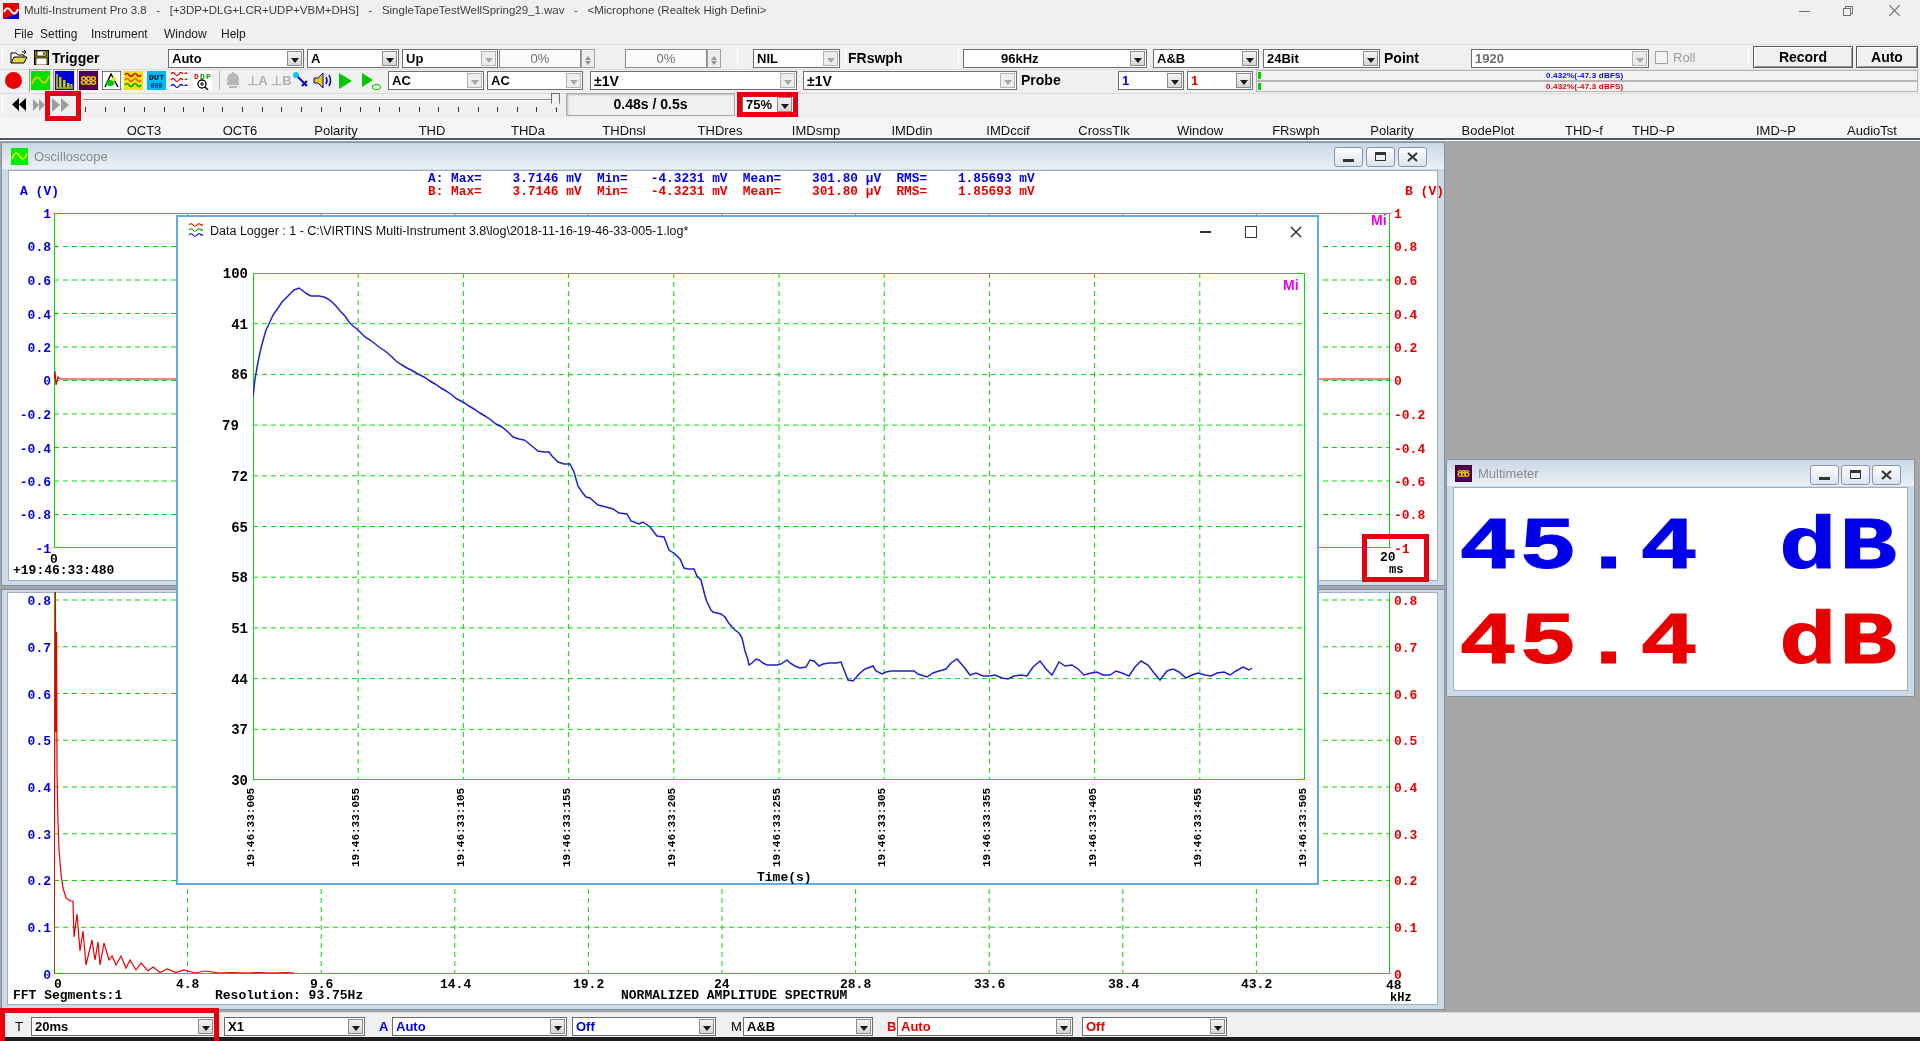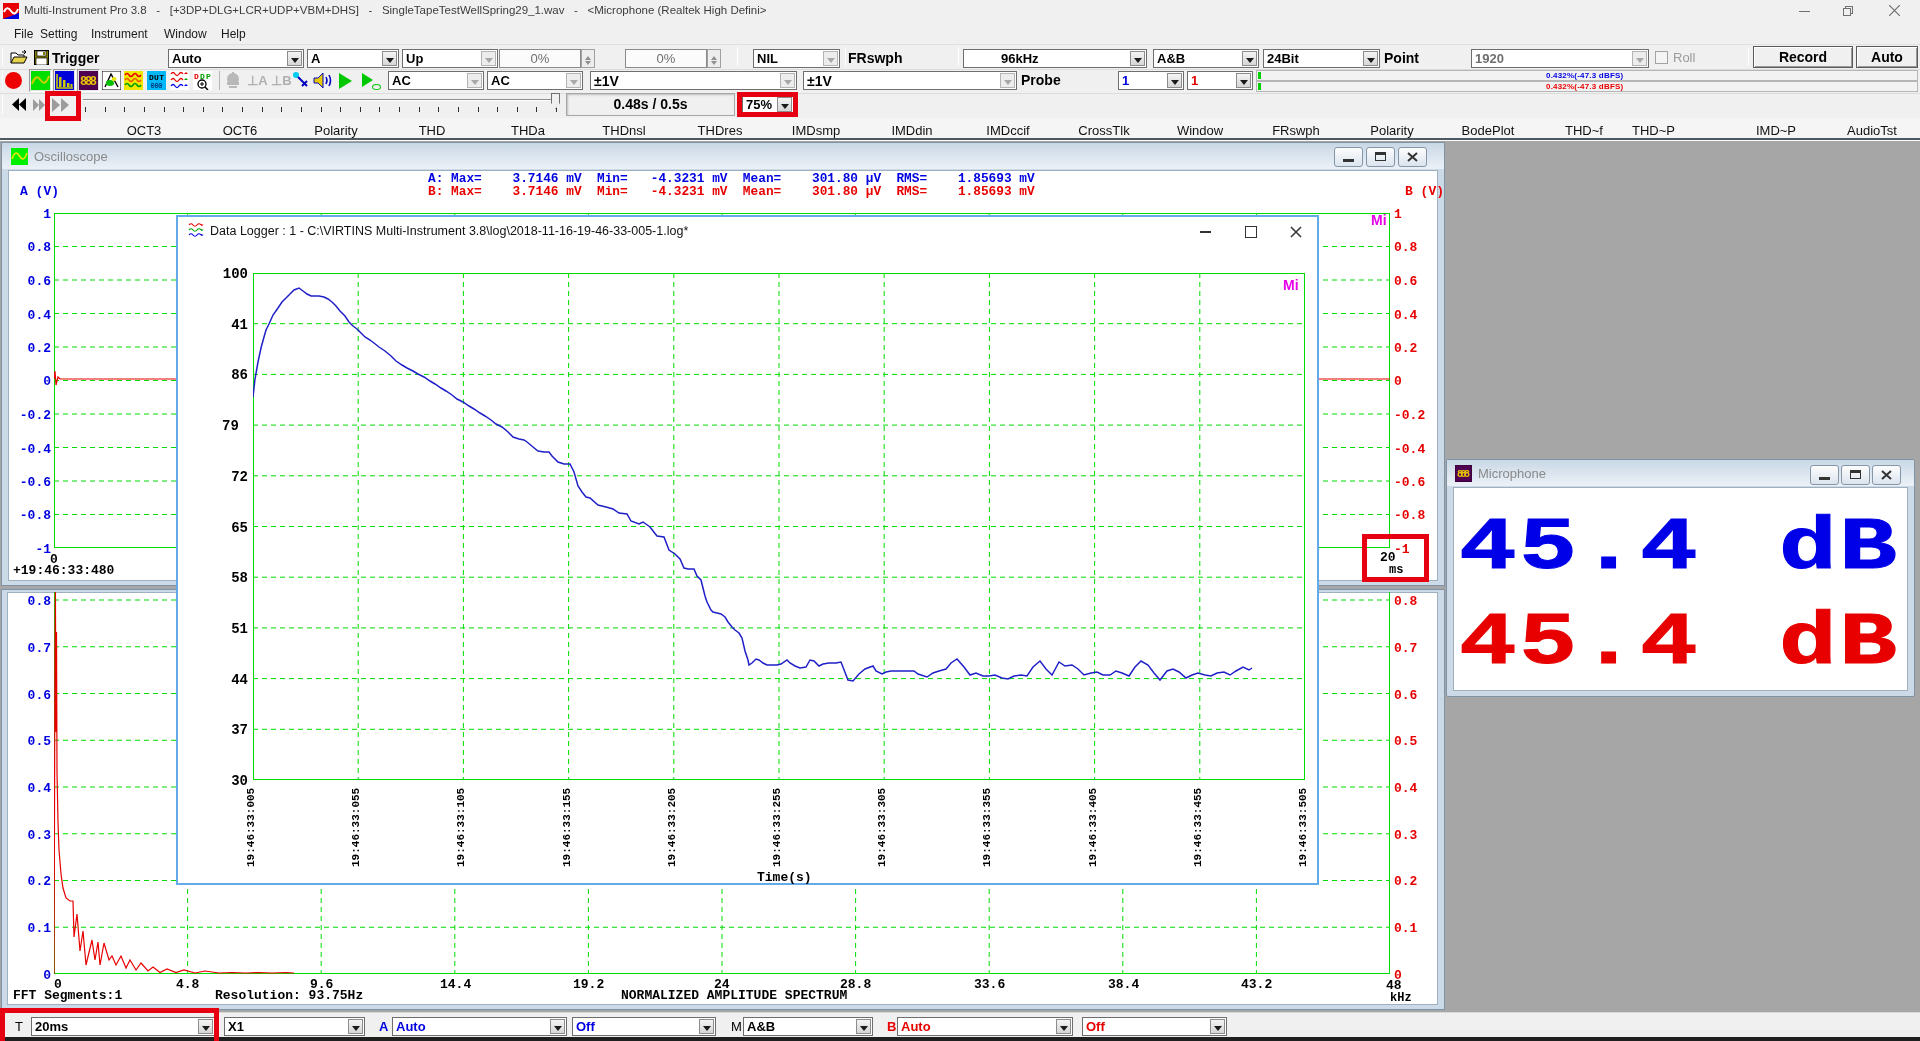--- a/index.html
+++ b/index.html
@@ -424,21 +424,21 @@
 <div class="a" style="left:1390px;top:991px;font-family:'Liberation Mono',monospace;font-size:12px;font-weight:bold;color:#000;white-space:pre;z-index:2;">kHz</div>
 <div class="a" style="left:13px;top:988px;font-family:'Liberation Mono',monospace;font-size:13px;font-weight:bold;color:#000;white-space:pre;z-index:2;">FFT Segments:1</div>
 <div class="a" style="left:215px;top:988px;font-family:'Liberation Mono',monospace;font-size:13px;font-weight:bold;color:#000;white-space:pre;z-index:2;">Resolution: 93.75Hz</div>
 <div class="a" style="left:621px;top:988px;font-family:'Liberation Mono',monospace;font-size:13px;font-weight:bold;color:#000;white-space:pre;z-index:2;">NORMALIZED AMPLITUDE SPECTRUM</div>
 <div class="a" style="left:1446px;top:459px;width:469px;height:238px;background:#ccdae8;border:1px solid #7f93a6;border-radius:2px;z-index:3;"></div>
 <div class="a" style="left:1447px;top:460px;width:467px;height:26px;background:linear-gradient(180deg,#c9d8e6,#ecf1f7);z-index:3;"></div>
 <svg class="a" style="left:1455px;top:465px;z-index:3" width="17" height="17" viewBox="0 0 17 17">
 <rect width="17" height="17" fill="#500050" stroke="#300030"></rect>
     <text x="8.5" y="12" font-family="Liberation Mono" font-size="10" font-weight="bold" fill="#e8c800" text-anchor="middle" textLength="13">888</text>
   </svg>
-<div class="a" style="left:1478px;top:466px;font-family:'Liberation Sans',sans-serif;font-size:13px;font-weight:normal;color:#8a8a8a;white-space:pre;z-index:3;">Microphone</div>
+<div class="a" style="left:1478px;top:466px;font-family:'Liberation Sans',sans-serif;font-size:13px;font-weight:normal;color:#8a8a8a;white-space:pre;z-index:3;">Multimeter</div>
 <div class="a" style="left:1810px;top:465px;width:29px;height:20px;background:linear-gradient(180deg,#fdfdfd,#dbe4ee);border:1px solid #8496a8;border-radius:3px;z-index:3;"></div>
 <div class="a" style="left:1819px;top:477px;width:11px;height:3px;background:#333;z-index:3;"></div>
 <div class="a" style="left:1841px;top:465px;width:29px;height:20px;background:linear-gradient(180deg,#fdfdfd,#dbe4ee);border:1px solid #8496a8;border-radius:3px;z-index:3;"></div>
 <div class="a" style="left:1850px;top:470px;width:11px;height:9px;border:1px solid #333;border-top:3px solid #333;z-index:3;"></div>
 <div class="a" style="left:1872px;top:465px;width:29px;height:20px;background:linear-gradient(180deg,#fdfdfd,#dbe4ee);border:1px solid #8496a8;border-radius:3px;z-index:3;"></div>
 <svg class="a" style="left:1881px;top:470px;z-index:3" width="11" height="10">
     <path d="M1 1 L10 9 M10 1 L1 9" stroke="#333" stroke-width="2"></path>
   </svg>
 <div class="a" style="left:1453px;top:487px;width:455px;height:204px;background:#fff;border:1px solid #9fb0c0;z-index:3;"></div>
 <div class="a mono" style="left:1459px;top:506px;color:#0000e8;-webkit-text-stroke:1px #0000e8;font-size:74px;letter-spacing:2px;z-index:3;transform:scaleX(1.3);transform-origin:0 50%;">45.4</div>

